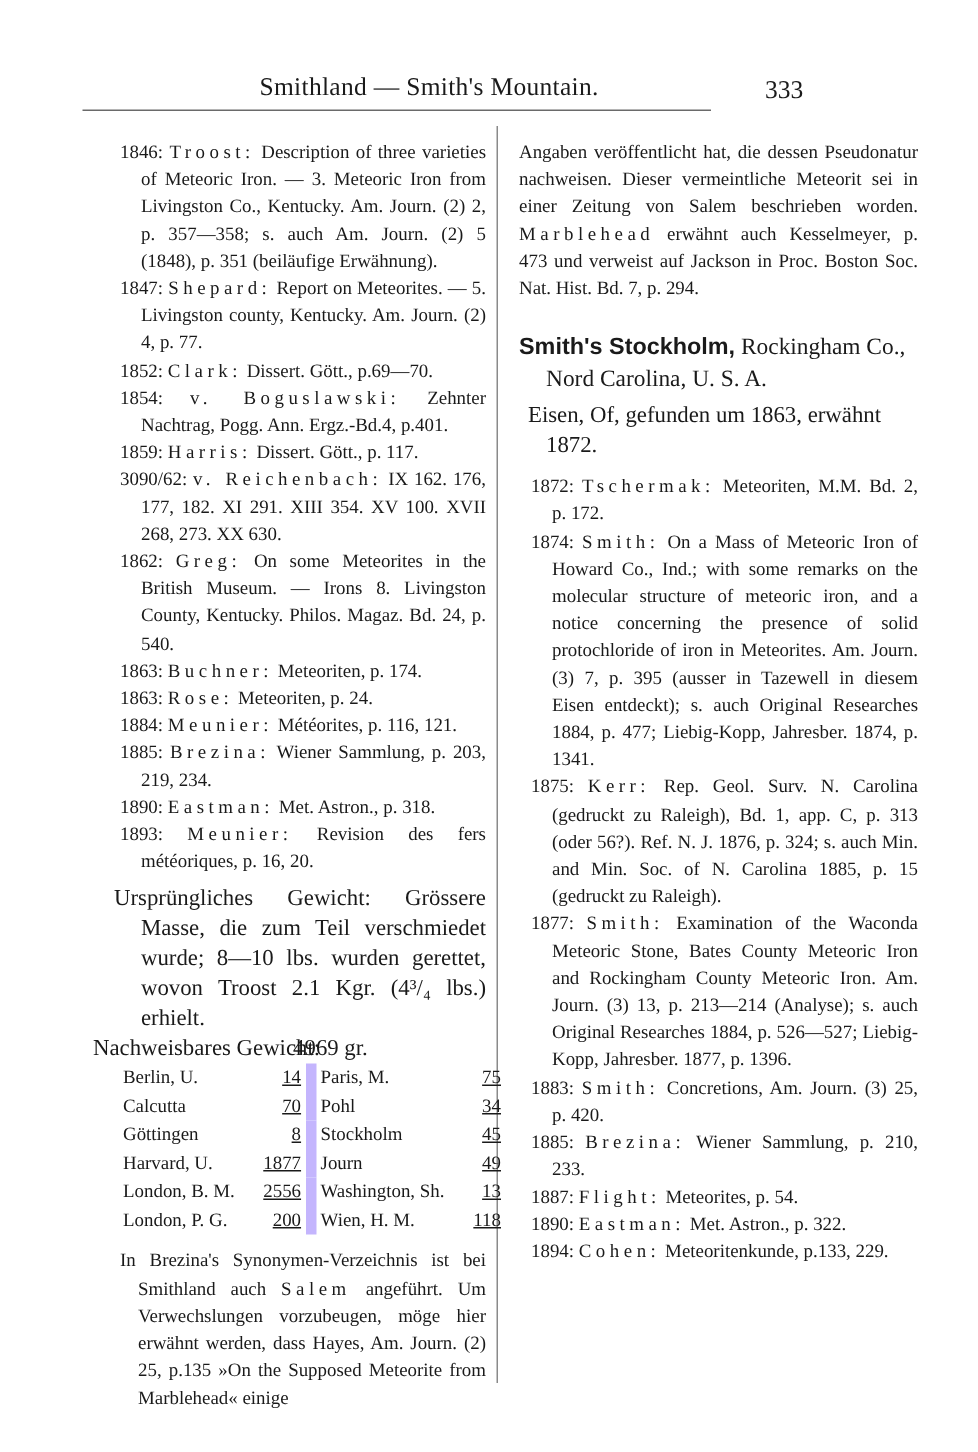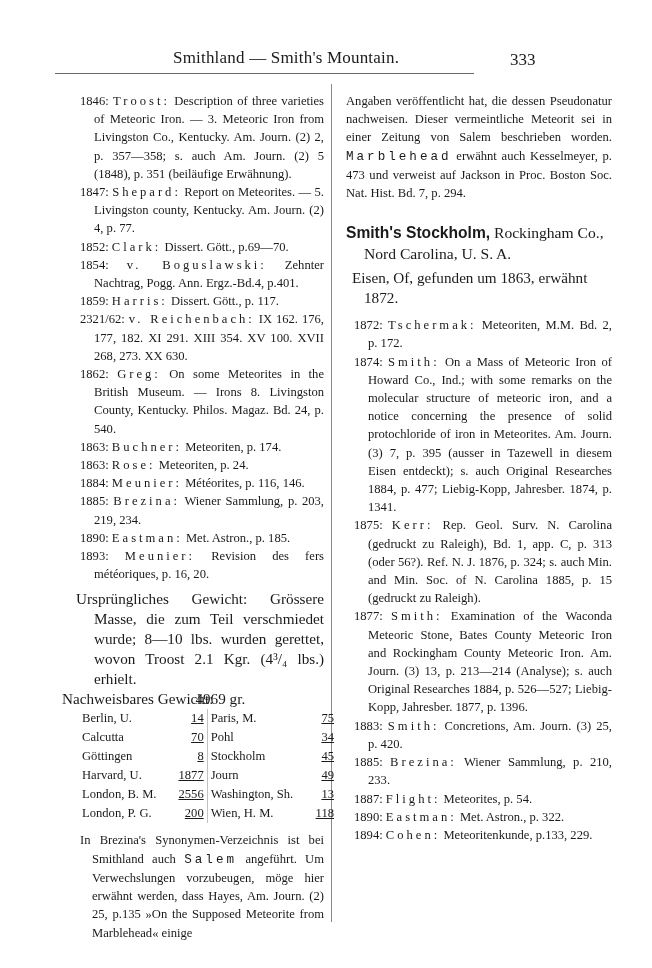--- a/index.html
+++ b/index.html
@@ -11,29 +11,29 @@
   .header-rule { position:absolute; left:55px; top:73px; width:419px; height:1px; background:#6a6a6a; }
   .col-divider { position:absolute; left:331px; top:84px; width:1px; height:838px; background:#8a8a8a; }
 
   .col { position:absolute; top:92px; font-size:12.6px; line-height:18.2px; }
   .col.left { left:80px; width:244px; }
   .col.right { left:346px; width:266px; }
 
   .entry { padding-left:14px; text-indent:-14px; text-align:justify; }
   .yr { font-weight:normal; }
   .auth { letter-spacing:3px; }
-  .sp { letter-spacing:3px;font-family:Liberation Mono, monospace; }
+  .sp { letter-spacing:3px; }
 
   .big { font-size:15.2px; line-height:20px; padding-left:14px; text-indent:-18px; text-align:justify; margin-top:6px; }
   .wt { font-size:15.2px; line-height:20px; text-indent:-18px; padding-left:0; margin-top:0; display:flex; justify-content:flex-start; }
 
   table.coll { border-collapse:collapse; font-size:12.6px; width:252px; margin-left:2px; margin-top:0; }
   table.coll td { padding:0; line-height:19px; }
   td.num { text-align:right; padding-right:3px !important;text-decoration:underline; }
-  td.name2 { border-left:1px solid #c4b5fd; padding-left:3px !important; }
+  td.name2 { border-left:7px solid #c4b5fd; padding-left:3px !important; }
 
   .note { padding-left:12px; text-indent:-12px; text-align:justify; margin-top:8px; }
 
   .heading { font-size:15.6px; line-height:21px; margin-top:20px; padding-left:18px; text-indent:-18px; }
   .heading b { font-family:"Liberation Sans","DejaVu Sans",sans-serif; font-weight:bold; font-size:15.6px; }
   .sub { font-size:15.2px; line-height:20px; margin-top:4px; padding-left:18px; text-indent:-12px; }
   .refs { margin-top:8px; padding-left:8px; }
   .para { text-align:justify; }
 </style>
 </head>
@@ -46,27 +46,27 @@
 <div class="header-rule"></div>
 <div class="col-divider"></div>
 
 <div class="col left">
   <div id="left-refs">
       <div class="entry"><span class="yr">1846:</span> <span class="auth">Troost:</span> <span>Description of three varieties of Meteoric Iron. — 3. Meteoric Iron from Livingston Co., Kentucky. Am. Journ. (2) 2, p. 357—358; s. auch Am. Journ. (2) 5 (1848), p. 351 (beiläufige Erwähnung).</span></div>
       <div class="entry"><span class="yr">1847:</span> <span class="auth">Shepard:</span> <span>Report on Meteorites. — 5. Livingston county, Kentucky. Am. Journ. (2) 4, p. 77.</span></div>
       <div class="entry"><span class="yr">1852:</span> <span class="auth">Clark:</span> <span>Dissert. Gött., p.69—70.</span></div>
       <div class="entry"><span class="yr">1854:</span> <span class="auth">v. Boguslawski:</span> <span>Zehnter Nachtrag, Pogg. Ann. Ergz.-Bd.4, p.401.</span></div>
       <div class="entry"><span class="yr">1859:</span> <span class="auth">Harris:</span> <span>Dissert. Gött., p. 117.</span></div>
-      <div class="entry"><span class="yr">2321/62:</span> <span class="auth">v. Reichenbach:</span> <span>IX 162. 176, 177, 182. XI 291. XIII 354. XV 100. XVII 268, 273. XX 630.</span></div>
+      <div class="entry"><span class="yr">3090/62:</span> <span class="auth">v. Reichenbach:</span> <span>IX 162. 176, 177, 182. XI 291. XIII 354. XV 100. XVII 268, 273. XX 630.</span></div>
       <div class="entry"><span class="yr">1862:</span> <span class="auth">Greg:</span> <span>On some Meteorites in the British Museum. — Irons 8. Livingston County, Kentucky. Philos. Magaz. Bd. 24, p. 540.</span></div>
       <div class="entry"><span class="yr">1863:</span> <span class="auth">Buchner:</span> <span>Meteoriten, p. 174.</span></div>
       <div class="entry"><span class="yr">1863:</span> <span class="auth">Rose:</span> <span>Meteoriten, p. 24.</span></div>
-      <div class="entry"><span class="yr">1884:</span> <span class="auth">Meunier:</span> <span>Météorites, p. 116, 146.</span></div>
+      <div class="entry"><span class="yr">1884:</span> <span class="auth">Meunier:</span> <span>Météorites, p. 116, 121.</span></div>
       <div class="entry"><span class="yr">1885:</span> <span class="auth">Brezina:</span> <span>Wiener Sammlung, p. 203, 219, 234.</span></div>
-      <div class="entry"><span class="yr">1890:</span> <span class="auth">Eastman:</span> <span>Met. Astron., p. 185.</span></div>
+      <div class="entry"><span class="yr">1890:</span> <span class="auth">Eastman:</span> <span>Met. Astron., p. 318.</span></div>
       <div class="entry"><span class="yr">1893:</span> <span class="auth">Meunier:</span> <span>Revision des fers météoriques, p. 16, 20.</span></div>
     </div>
 
   <div class="big">Ursprüngliches Gewicht: Grössere Masse, die zum Teil verschmiedet wurde; 8—10 lbs. wurden gerettet, wovon Troost 2.1 Kgr. (4³/₄ lbs.) erhielt.</div>
   <div class="big wt">
     <span>Nachweisbares Gewicht:</span>
     <span>4969 gr.</span>
   </div>
 
   <table class="coll">

